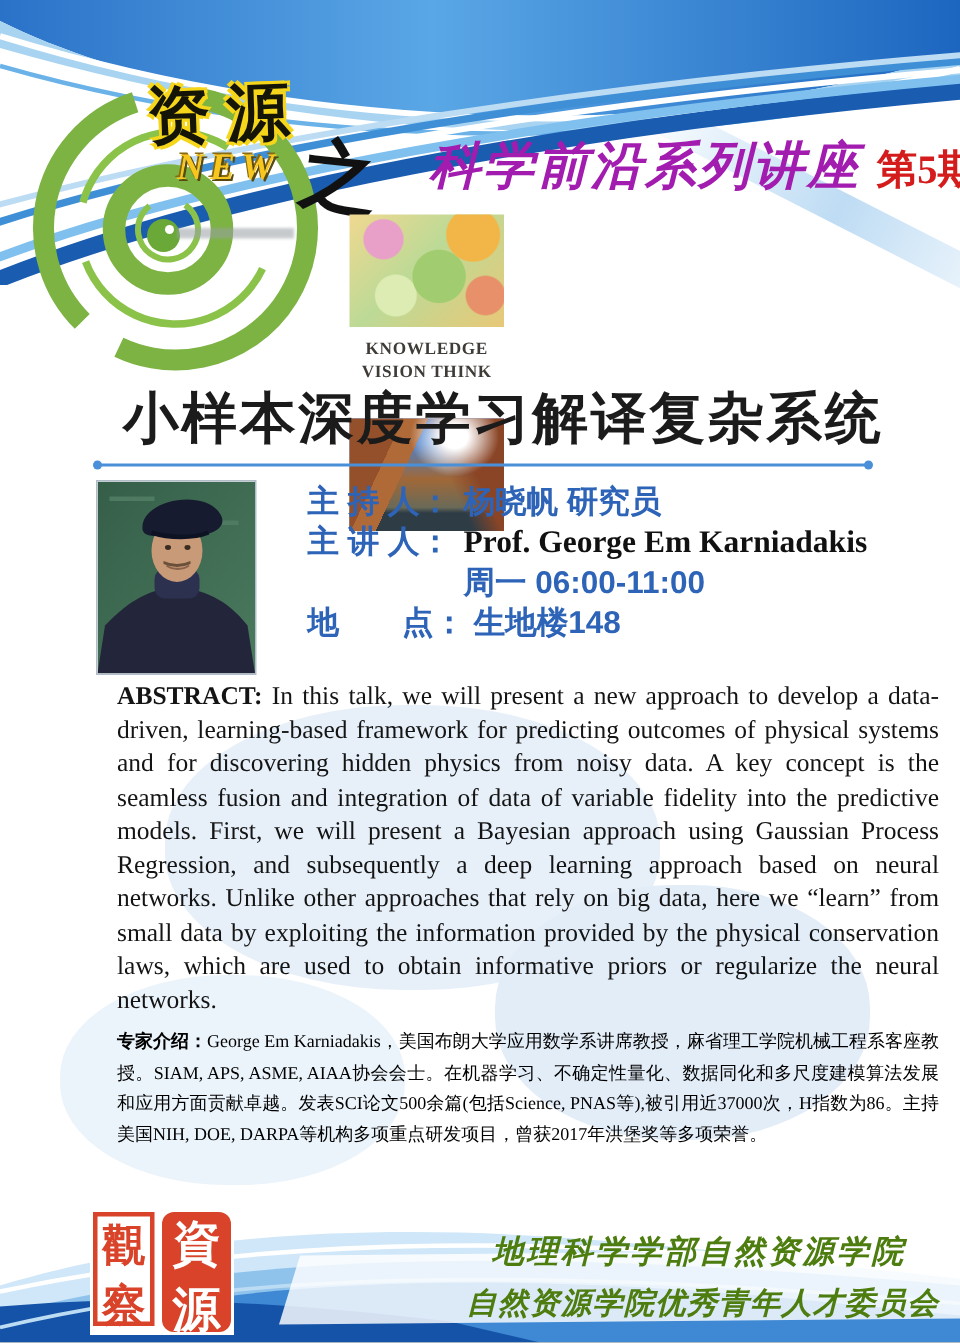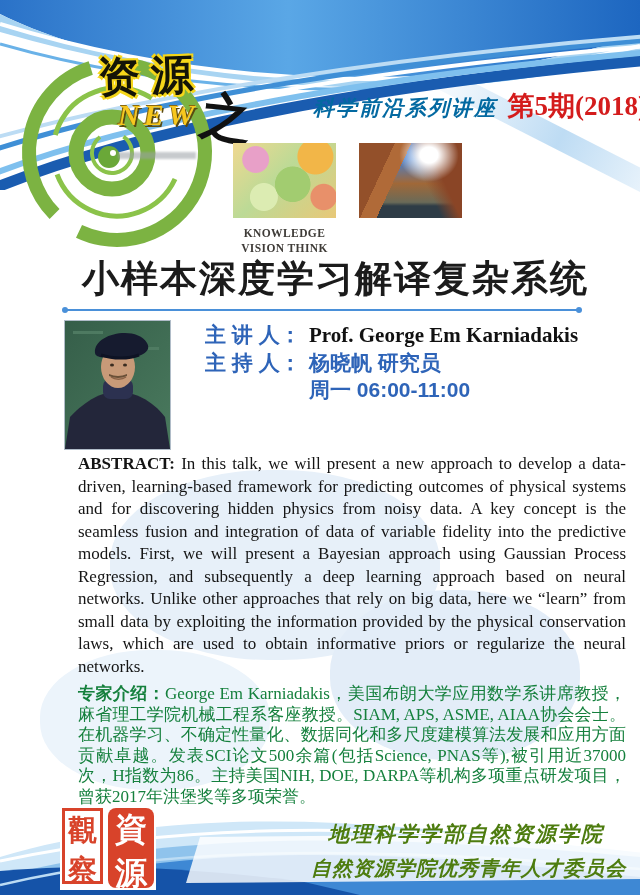--- a/index.html
+++ b/index.html
@@ -22,21 +22,21 @@
   
   .logo-wrap { position:absolute; left:0; top:40px; width:250px; height:235px; z-index:2; }
   .logo-rings { position:absolute; left:0; top:0; }
   .logo-text-top {
     position:absolute; left:98px; top:8px; font-size:42px; font-weight:bold;
     font-family:"Liberation Serif", serif; color:#141407; letter-spacing:11px; white-space:nowrap;
     text-shadow:2px 2px 0 #f5d61a, -2px -2px 0 #f5d61a, 2px -2px 0 #f5d61a, -2px 2px 0 #f5d61a;
     transform:rotate(-2deg);
   }
   .logo-badge {
-    position:absolute; left:118px; top:58px; font-size:30px; font-weight:bold; font-style:italic;
+    position:absolute; left:118px; top:58px; font-size:25px; font-weight:bold; font-style:italic;
     font-family:"Liberation Serif", serif; color:#f7c71f; letter-spacing:4px;
     text-shadow:1.5px 1.5px 0 #5a4a10, -1px -1px 0 #8a6a10;
   }
   .logo-connector {
     position:absolute; left:200px; top:44px; font-size:52px; font-weight:bold;
     font-family:"Liberation Serif", serif; color:#111; transform:rotate(6deg);
   }
   .logo-text-bottom {
     position:absolute; left:128px; top:74px; font-size:38px; font-weight:bold;
     font-family:"Liberation Serif", serif; color:#141407; letter-spacing:7px; white-space:nowrap;
@@ -44,29 +44,29 @@
   }
   .logo-smudge {
     position:absolute; left:118px; top:112px; width:78px; height:7px;
     background:#9aa0a6; opacity:.55; filter:blur(1px);
   }
 
   
   .series-line { position:absolute; left:286px; top:88px; z-index:2; white-space:nowrap; }
   .series-main {
     font-family:"Liberation Serif", serif; font-style:italic; font-weight:bold;
-    font-size:21px; color:#0369a1; letter-spacing:2px;margin-left:27px;
+    font-size:34px; color:#a21caf; letter-spacing:2px;
   }
   .series-issue {
     font-family:"Liberation Serif", serif; font-weight:bold;
     font-size:27px; color:#d41c1c; margin-left:6px;
   }
 
   
-  .gallery { position:absolute; left:233px; top:143px; display:flex; gap:23px; z-index:2; }
+  .gallery { position:absolute; left:233px; top:143px; display:flex; gap:23px; z-index:2;flex-direction:column; }
   .g-item { width:103px; }
   .g-img { width:103px; height:75px; position:relative; overflow:hidden; }
   .g-img.map {
     background:
       radial-gradient(circle at 22% 22%, #e8a0c8 0 13%, rgba(0,0,0,0) 14%),
       radial-gradient(circle at 80% 18%, #f2b648 0 17%, rgba(0,0,0,0) 18%),
       radial-gradient(circle at 58% 55%, #a2cc70 0 24%, rgba(0,0,0,0) 25%),
       radial-gradient(circle at 30% 72%, #dcecb2 0 15%, rgba(0,0,0,0) 16%),
       radial-gradient(circle at 88% 72%, #e8906a 0 12%, rgba(0,0,0,0) 13%),
       linear-gradient(135deg, #f0d890, #bcda96 45%, #e8c878);
@@ -116,22 +116,22 @@
   .d-value.name { color:#111; font-family:"Liberation Serif", serif; font-size:21px; }
 
   
   .content-col { position:absolute; left:46px; width:548px; top:453px; z-index:2;margin-left:32px; }
   .abstract {
     font-family:"Liberation Serif", serif; font-size:17px; line-height:22.5px;
     text-align:justify; color:#141414;
   }
   .abstract .hd { font-weight:bold; }
   .bio {
-    margin-top:6px; font-family:"Liberation Serif", serif; font-size:17px;
-    line-height:20.5px; text-align:justify; color:#15803d;
+    margin-top:6px; font-family:"Liberation Serif", serif; font-size:12px;
+    line-height:20.5px; text-align:justify; color:#000000;
   }
   .bio .hd { font-weight:bold; font-family:"Liberation Sans", sans-serif; }
 
   .wm { position:absolute; border-radius:48%; z-index:0; }
   .wm1 { left:110px; top:470px; width:330px; height:190px; background:#e7f0f9; }
   .wm2 { left:330px; top:590px; width:250px; height:170px; background:#e3edf8; }
   .wm3 { left:40px;  top:650px; width:230px; height:140px; background:#ecf4fb; }
 
   
   .bottom-waves { position:absolute; left:0; bottom:0; width:640px; height:100px; z-index:1; }
@@ -225,27 +225,30 @@
       <ellipse cx="60" cy="44" rx="2" ry="1.6" fill="#3a2c20"></ellipse>
       <path d="M46,56 C50,59 57,59 61,56" stroke="#8a6248" stroke-width="1.4" fill="none"></path>
       <path d="M44,53 Q53,57 62,53 L62,55 Q53,59 44,55 Z" fill="#6a5038"></path>
       <path d="M30,32 C28,12 72,4 82,22 C88,32 72,38 54,37 C42,36 31,38 30,32 Z" fill="#161b2f"></path>
       <path d="M36,34 C48,38 64,38 74,34" stroke="#0e1324" stroke-width="3" fill="none"></path>
     </svg>
   </div>
 
   <div class="details">
     <div class="detail-row">
+      <span class="d-label">主 持 人： </span><span class="d-value">杨晓帆  研究员</span>
+    </div>
+    <div class="detail-row">
       <span class="d-label">主 讲 人： </span><span class="d-value name">Prof. George Em Karniadakis</span>
     </div>
     <div class="detail-row">
-      <span class="d-label">主 持 人： </span><span class="d-value">杨晓帆  研究员</span>
-    </div>
-    <div class="detail-row">
       <span class="d-label"></span><span class="d-value">周一  06:00-11:00</span>
+    </div>
+    <div class="detail-row">
+      <span class="d-label">地　　点： </span><span class="d-value">生地楼148</span>
     </div>
   </div>
 
   <div class="wm wm1"></div>
   <div class="wm wm2"></div>
   <div class="wm wm3"></div>
 
   <div class="content-col">
     <div class="abstract">
       <span class="hd">ABSTRACT:</span><span> In this talk, we will present a new approach to develop a data-driven, learning-based framework for predicting outcomes of physical systems and for discovering hidden physics from noisy data. A key concept is the seamless fusion and integration of data of variable fidelity into the predictive models. First, we will present a Bayesian approach using Gaussian Process Regression, and subsequently a deep learning approach based on neural networks. Unlike other approaches that rely on big data, here we “learn” from small data by exploiting the information provided by the physical conservation laws, which are used to obtain informative priors or regularize the neural networks.</span>

